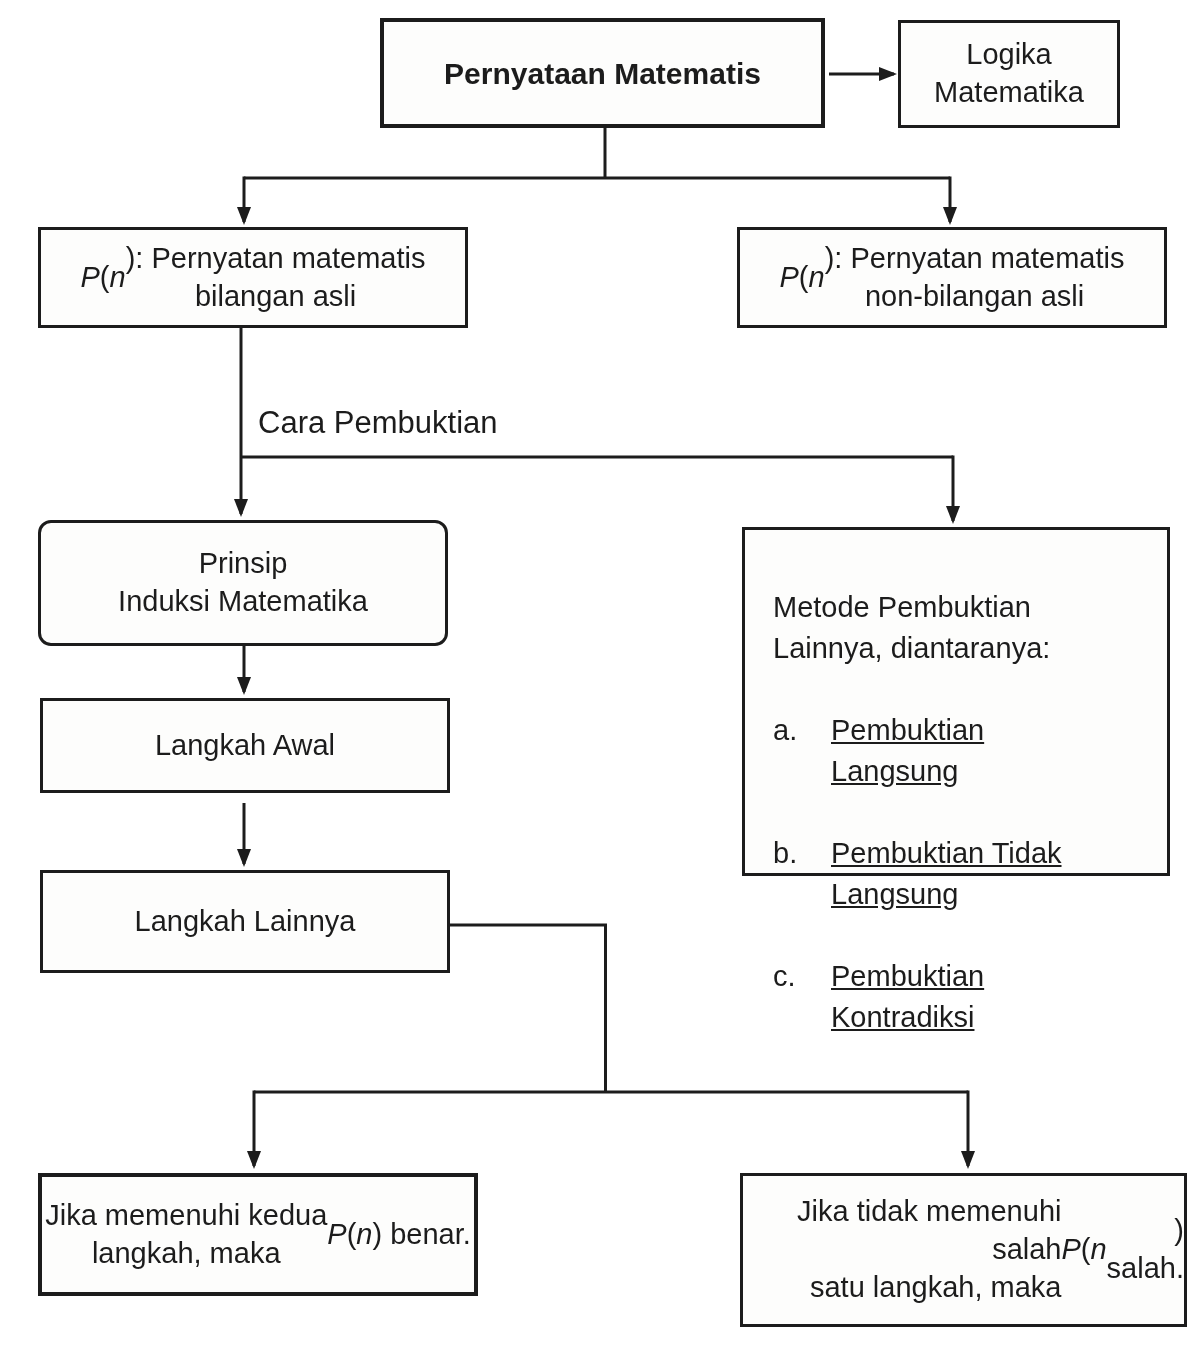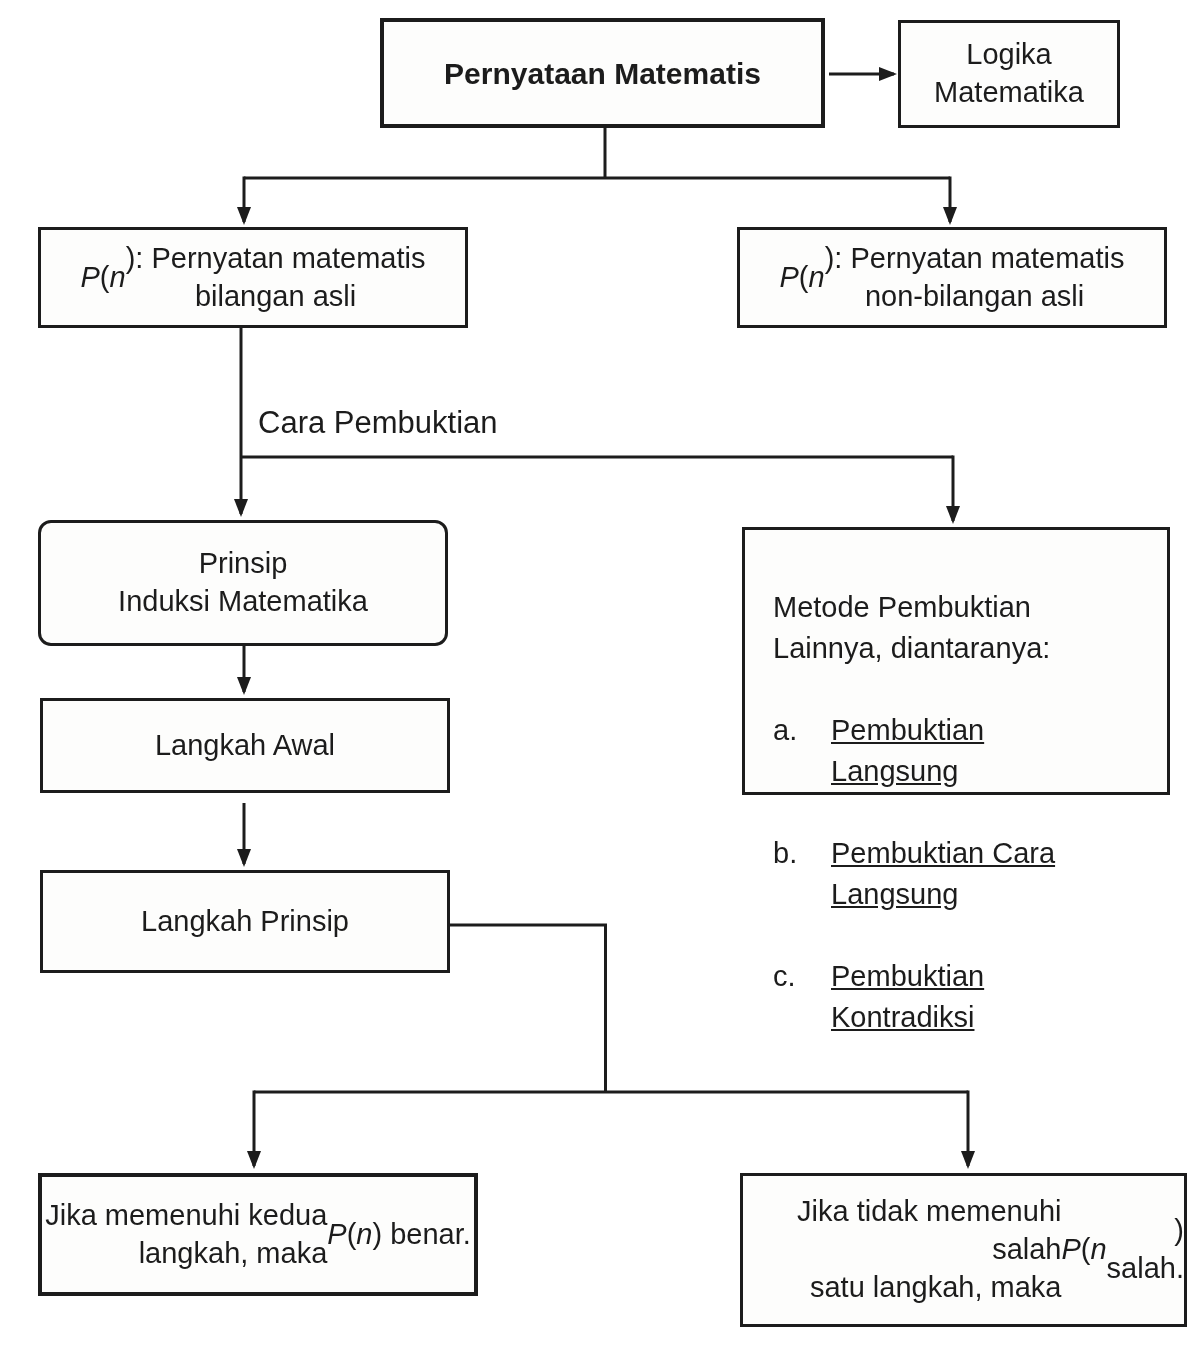--- a/index.html
+++ b/index.html
@@ -18,21 +18,21 @@
   .edges path{stroke:var(--line);stroke-width:3;fill:none;}
   .edges .arrowhead{fill:var(--line);stroke:none;}
   .box{
     position:absolute;box-sizing:border-box;
     background:var(--box_fill);
     border:3px solid var(--line);
     display:flex;align-items:center;justify-content:center;
     text-align:center;font-size:29px;line-height:1.3;
     white-space:pre-line;
   }
-  .box--thick{border-width:4px;text-align:right;}
+  .box--thick{border-width:4px;}
   .box--title{font-weight:bold;font-size:30px;}
   .box--left{
     display:block;text-align:left;
     padding:16px 20px 0 28px;
     line-height:41px;white-space:pre-line;
   }
   .list-row{display:flex;align-items:flex-start;}
   .list-marker{width:58px;flex:0 0 58px;}
   .list-text{flex:1;text-decoration:underline;}
   .float-label{position:absolute;font-size:31px;white-space:nowrap;}
@@ -73,39 +73,39 @@
 
 <div class="box" style="left:38px;top:227px;width:430px;height:101px;"><i>P</i>(<i>n</i>): Pernyatan matematis<br>bilangan asli</div>
 
 <div class="box" style="left:737px;top:227px;width:430px;height:101px;"><i>P</i>(<i>n</i>): Pernyatan matematis<br>non-bilangan asli</div>
 
 <div class="float-label" style="left:258px;top:405px;">Cara Pembuktian</div>
 
 <div class="box" style="left:38px;top:520px;width:410px;height:126px;border-radius:13px;">Prinsip
 Induksi Matematika</div>
 
-<div class="box box--left" style="left:742px;top:527px;width:428px;height:268px;">
+<div class="box box--left" style="left:742px;top:527px;width:428px;height:349px;">
   <div>Metode Pembuktian
 Lainnya, diantaranya:</div>
   <div class="list-row">
     <span class="list-marker">a.</span>
     <span class="list-text">Pembuktian
 Langsung</span>
   </div>
   <div class="list-row">
     <span class="list-marker">b.</span>
-    <span class="list-text">Pembuktian Cara
+    <span class="list-text">Pembuktian Tidak
 Langsung</span>
   </div>
   <div class="list-row">
     <span class="list-marker">c.</span>
     <span class="list-text">Pembuktian
 Kontradiksi</span>
   </div>
 </div>
 
 <div class="box" style="left:40px;top:698px;width:410px;height:95px;">Langkah Awal</div>
 
-<div class="box" style="left:40px;top:870px;width:410px;height:103px;">Langkah Prinsip</div>
+<div class="box" style="left:40px;top:870px;width:410px;height:103px;">Langkah Lainnya</div>
 
 <div class="box box--thick" style="left:38px;top:1173px;width:440px;height:123px;">Jika memenuhi kedua<br>langkah, maka <i>P</i>(<i>n</i>) benar.</div>
 
 <div class="box" style="left:740px;top:1173px;width:447px;height:154px;text-align:right;">Jika tidak memenuhi salah<br>satu langkah, maka <i>P</i>(<i>n</i>)<br>salah.</div>
 
 </body></html>

